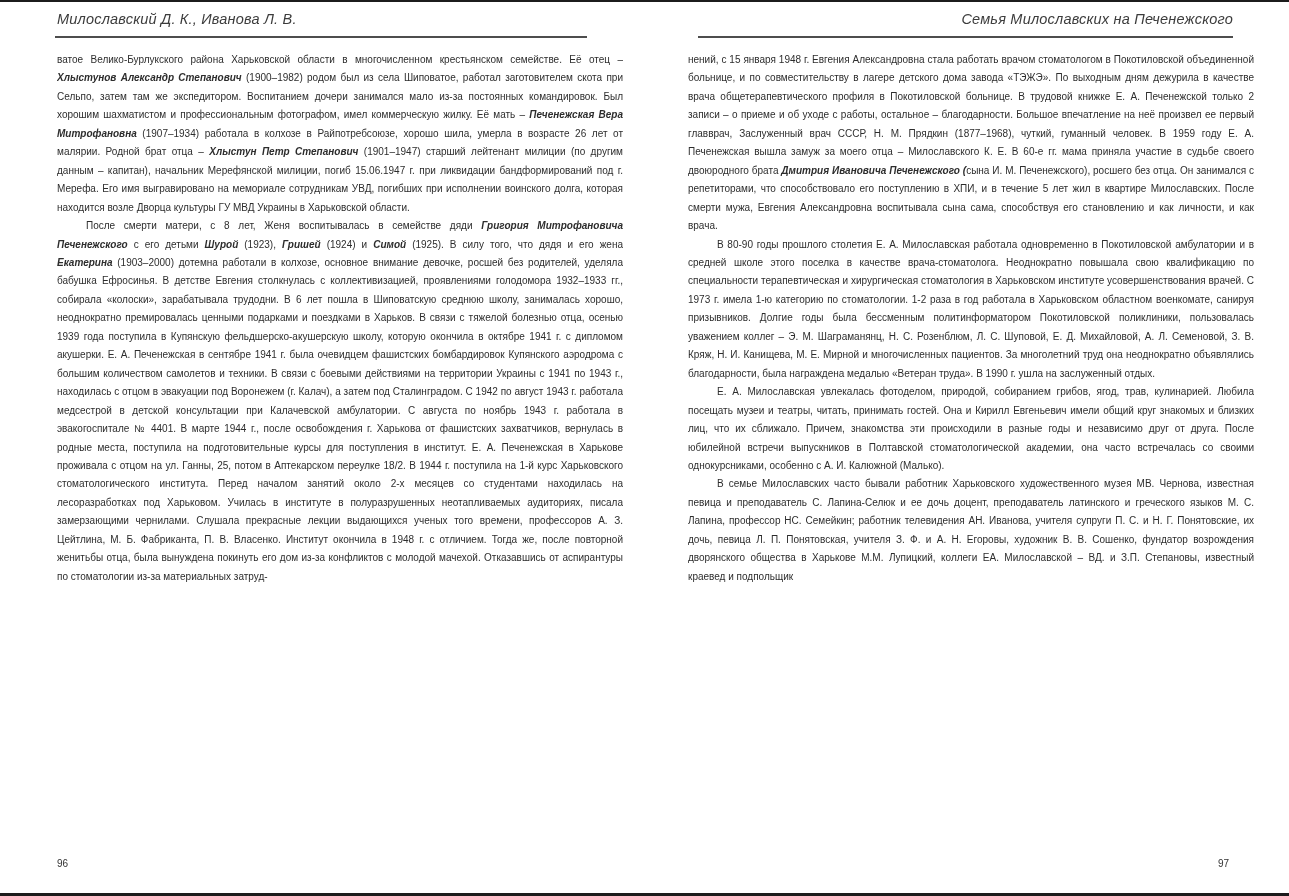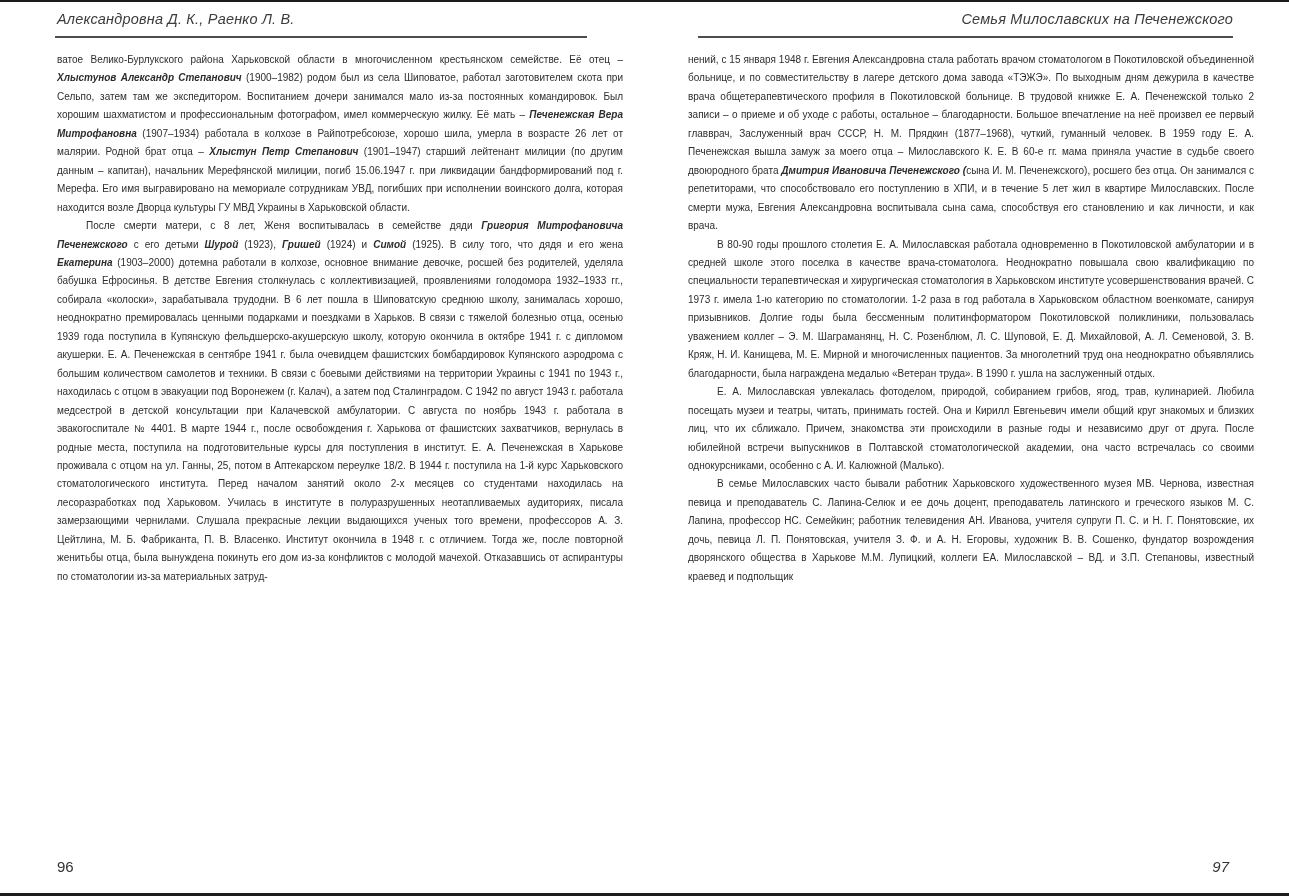--- a/index.html
+++ b/index.html
@@ -33,32 +33,32 @@
   }
   .col.col-left { left: 57px; width: 566px; }
   .col.col-right { left: 688px; width: 566px; }
 
   .para { margin: 0; text-align: justify; }
   .para.indent { text-indent: 29px; }
   .bi { font-weight: bold; font-style: italic; }
 
   .pagenum {
     position: absolute; top: 858px;
-    font-size: 15px; color: #333333;
+    font-size: 10px; color: #333333;
   }
   .pagenum.pn-left { left: 57px; }
-  .pagenum.pn-right { right: 60px; text-align: left; font-style: italic; }
+  .pagenum.pn-right { right: 60px; text-align: left; }
 </style>
 </head>
 <body>
 
 <div class="spread">
   <div class="edge top"></div>
 
-  <div class="running-header left-h">Александровна Д. К., Раенко Л. В.</div>
+  <div class="running-header left-h">Милославский Д. К., Иванова Л. В.</div>
   <div class="running-header right-h">Семья Милославских на Печенежского</div>
 
   <div class="rule rule-left"></div>
   <div class="rule rule-right"></div>
 
   <section class="col col-left">
       <p class="para"><span>ватое Велико-Бурлукского района Харьковской области в многочисленном крестьянском семействе. Её отец – </span><span class="bi">Хлыстунов Александр Степанович</span><span> (1900–1982) родом был из села Шиповатое, работал заготовителем скота при Сельпо, затем там же экспедитором. Воспитанием дочери занимался мало из-за постоянных командировок. Был хорошим шахматистом и профессиональным фотографом, имел коммерческую жилку. Её мать – </span><span class="bi">Печенежская Вера Митрофановна</span><span> (1907–1934) работала в колхозе в Райпотребсоюзе, хорошо шила, умерла в возрасте 26 лет от малярии. Родной брат отца – </span><span class="bi">Хлыстун Петр Степанович</span><span> (1901–1947) старший лейтенант милиции (по другим данным – капитан), начальник Мерефянской милиции, погиб 15.06.1947 г. при ликвидации бандформирований под г. Мерефа. Его имя выгравировано на мемориале сотрудникам УВД, погибших при исполнении воинского долга, которая находится возле Дворца культуры ГУ МВД Украины в Харьковской области.</span></p>
       <p class="para indent"><span>После смерти матери, с 8 лет, Женя воспитывалась в семействе дяди </span><span class="bi">Григория Митрофановича Печенежского</span><span> с его детьми </span><span class="bi">Шурой</span><span> (1923), </span><span class="bi">Гришей</span><span> (1924) и </span><span class="bi">Симой</span><span> (1925). В силу того, что дядя и его жена </span><span class="bi">Екатерина</span><span> (1903–2000) дотемна работали в колхозе, основное внимание девочке, росшей без родителей, уделяла бабушка Ефросинья. В детстве Евгения столкнулась с коллективизацией, проявлениями голодомора 1932–1933 гг., собирала «колоски», зарабатывала трудодни. В 6 лет пошла в Шиповатскую среднюю школу, занималась хорошо, неоднократно премировалась ценными подарками и поездками в Харьков. В связи с тяжелой болезнью отца, осенью 1939 года поступила в Купянскую фельдшерско-акушерскую школу, которую окончила в октябре 1941 г. с дипломом акушерки. Е. А. Печенежская в сентябре 1941 г. была очевидцем фашистских бомбардировок Купянского аэродрома с большим количеством самолетов и техники. В связи с боевыми действиями на территории Украины с 1941 по 1943 г., находилась с отцом в эвакуации под Воронежем (г. Калач), а затем под Сталинградом. С 1942 по август 1943 г. работала медсестрой в детской консультации при Калачевской амбулатории. С августа по ноябрь 1943 г. работала в эвакогоспитале № 4401. В марте 1944 г., после освобождения г. Харькова от фашистских захватчиков, вернулась в родные места, поступила на подготовительные курсы для поступления в институт. Е. А. Печенежская в Харькове проживала с отцом на ул. Ганны, 25, потом в Аптекарском переулке 18/2. В 1944 г. поступила на 1-й курс Харьковского стоматологического института. Перед началом занятий около 2-х месяцев со студентами находилась на лесоразработках под Харьковом. Училась в институте в полуразрушенных неотапливаемых аудиториях, писала замерзающими чернилами. Слушала прекрасные лекции выдающихся ученых того времени, профессоров А. З. Цейтлина, М. Б. Фабриканта, П. В. Власенко. Институт окончила в 1948 г. с отличием. Тогда же, после повторной женитьбы отца, была вынуждена покинуть его дом из-за конфликтов с молодой мачехой. Отказавшись от аспирантуры по стоматологии из-за материальных затруд-</span></p>
     </section>
 

